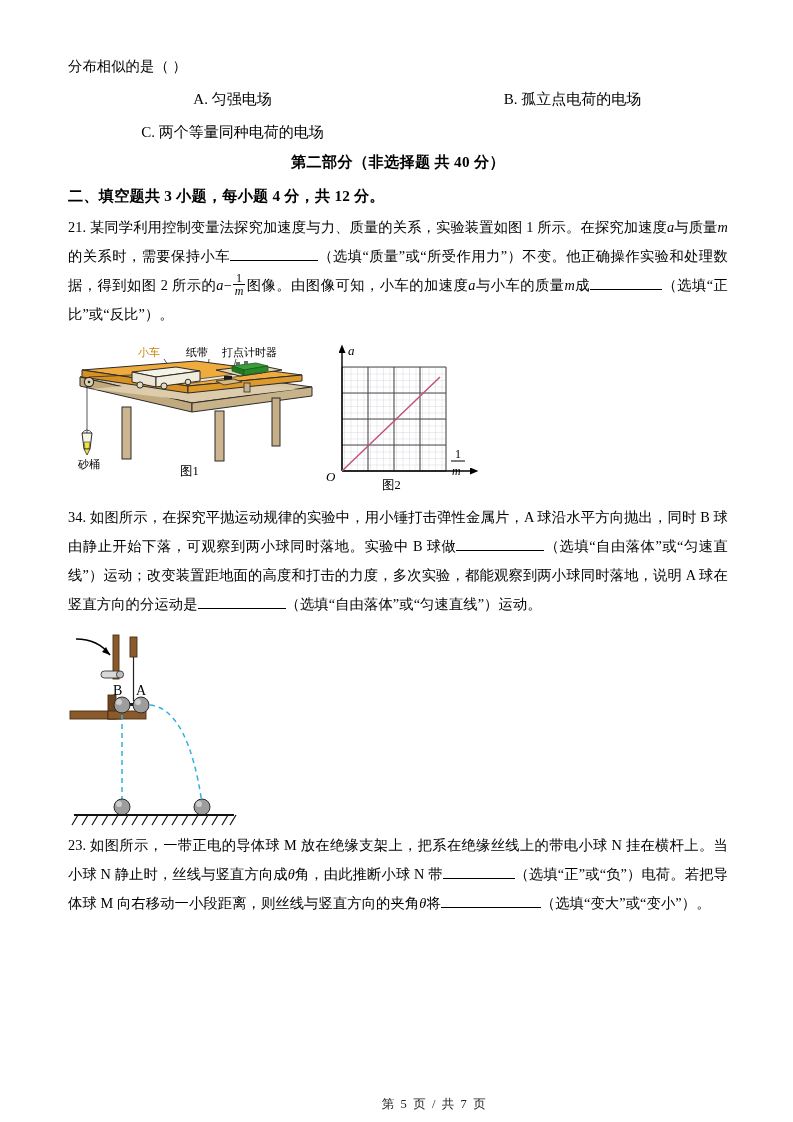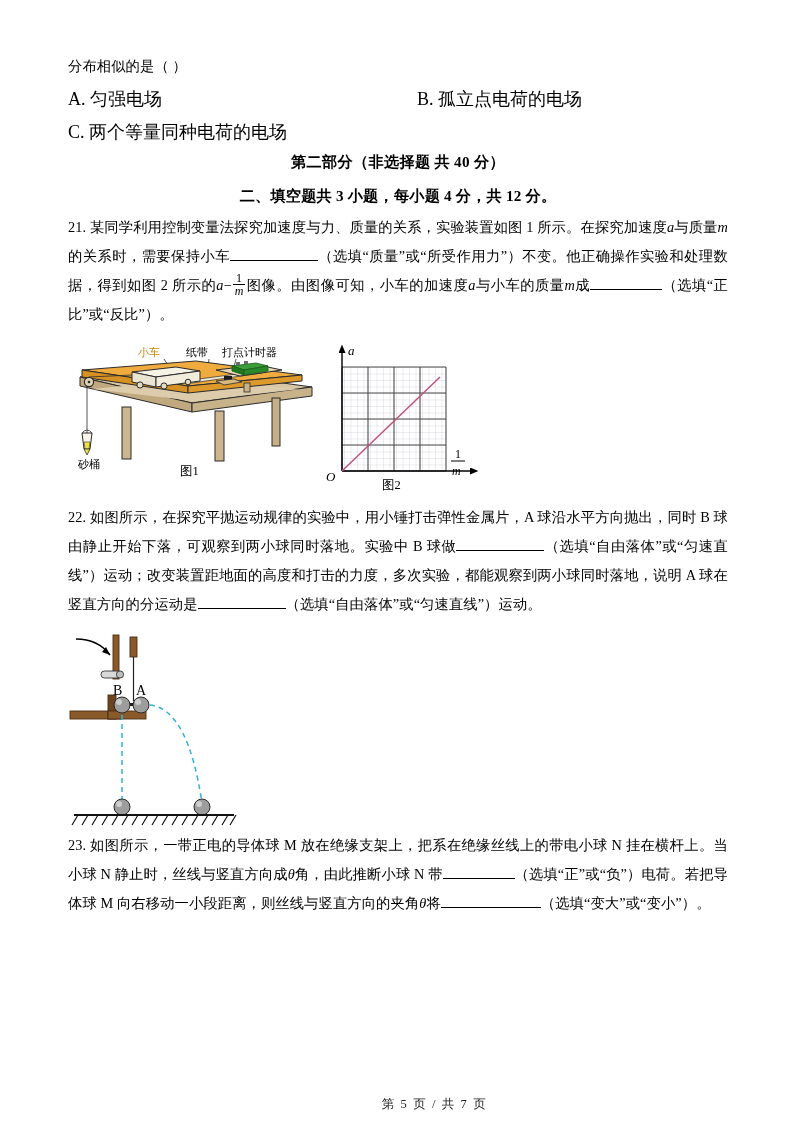--- a/index.html
+++ b/index.html
@@ -33,41 +33,41 @@
   .para {
     font-size: 14.3px;
     line-height: 29px;
     text-align: justify;
     letter-spacing: 0.1px;
   }
   .q-stem { margin-top: 2px; }
 
   .choice-row {
     display: flex;
-    font-size: 18px;
+    font-size: 15px;
     line-height: 29px;
     margin-top: 4px;
+    text-align: center;
   }
   .choice-a { width: 329px; flex: 0 0 329px; }
   .choice-b { flex: 1 1 auto; margin-left: 20px; }
 
   .section-title {
     text-align: center;
     font-weight: bold;
     font-size: 15.2px;
     line-height: 30px;
     letter-spacing: 0.3px;
   }
   .section-sub {
     font-weight: bold;
     font-size: 15.2px;
     line-height: 30px;
     margin-top: 4px;
     letter-spacing: 0.2px;
-    text-align: center;
   }
 
   .blank {
     display: inline-block;
     border-bottom: 1px solid #000;
     vertical-align: baseline;
   }
   .blank-md { width: 88px; }
   .blank-sm { width: 72px; }
   .blank-lg { width: 100px; }
@@ -257,21 +257,21 @@
             <text x="137" y="117" font-family="'Liberation Serif',serif" font-size="12" fill="#000">1</text>
             <line x1="133" y1="120" x2="147" y2="120" stroke="#000" stroke-width="1"></line>
             <text x="134" y="134" font-family="'Liberation Serif',serif" font-style="italic" font-size="12" fill="#000">m</text>
           </g>
           <text x="64" y="148" font-family="'Liberation Serif',serif" font-size="12.5" fill="#000">图2</text>
         </svg>
       </div>
     </div>
 
     <div class="para q-stem">
-      <span>22.</span>
+      <span>34.</span>
       <span>如图所示，在探究平抛运动规律的实验中，用小锤打击弹性金属片，A 球沿水平方向抛出，同时 B 球由静止开始下落，可观察到两小球同时落地。实验中 B 球做</span><span class="blank blank-md"></span><span>（选填“自由落体”或“匀速直线”）运动；改变装置距地面的高度和打击的力度，多次实验，都能观察到两小球同时落地，说明 A 球在竖直方向的分运动是</span><span class="blank blank-md"></span><span>（选填“自由落体”或“匀速直线”）运动。</span>
     </div>
 
     <div class="fig-row-22">
       <svg width="220" height="200" viewBox="0 0 220 200">
 
         <path d="M8 10 Q30 10 42 26" fill="none" stroke="#000" stroke-width="1.6"></path>
         <polygon points="42,26 34,23 38,18" fill="#000"></polygon>
 
         <rect x="45" y="6" width="6" height="44" fill="#8a5a2b" stroke="#4a2e14" stroke-width="0.9"></rect>

